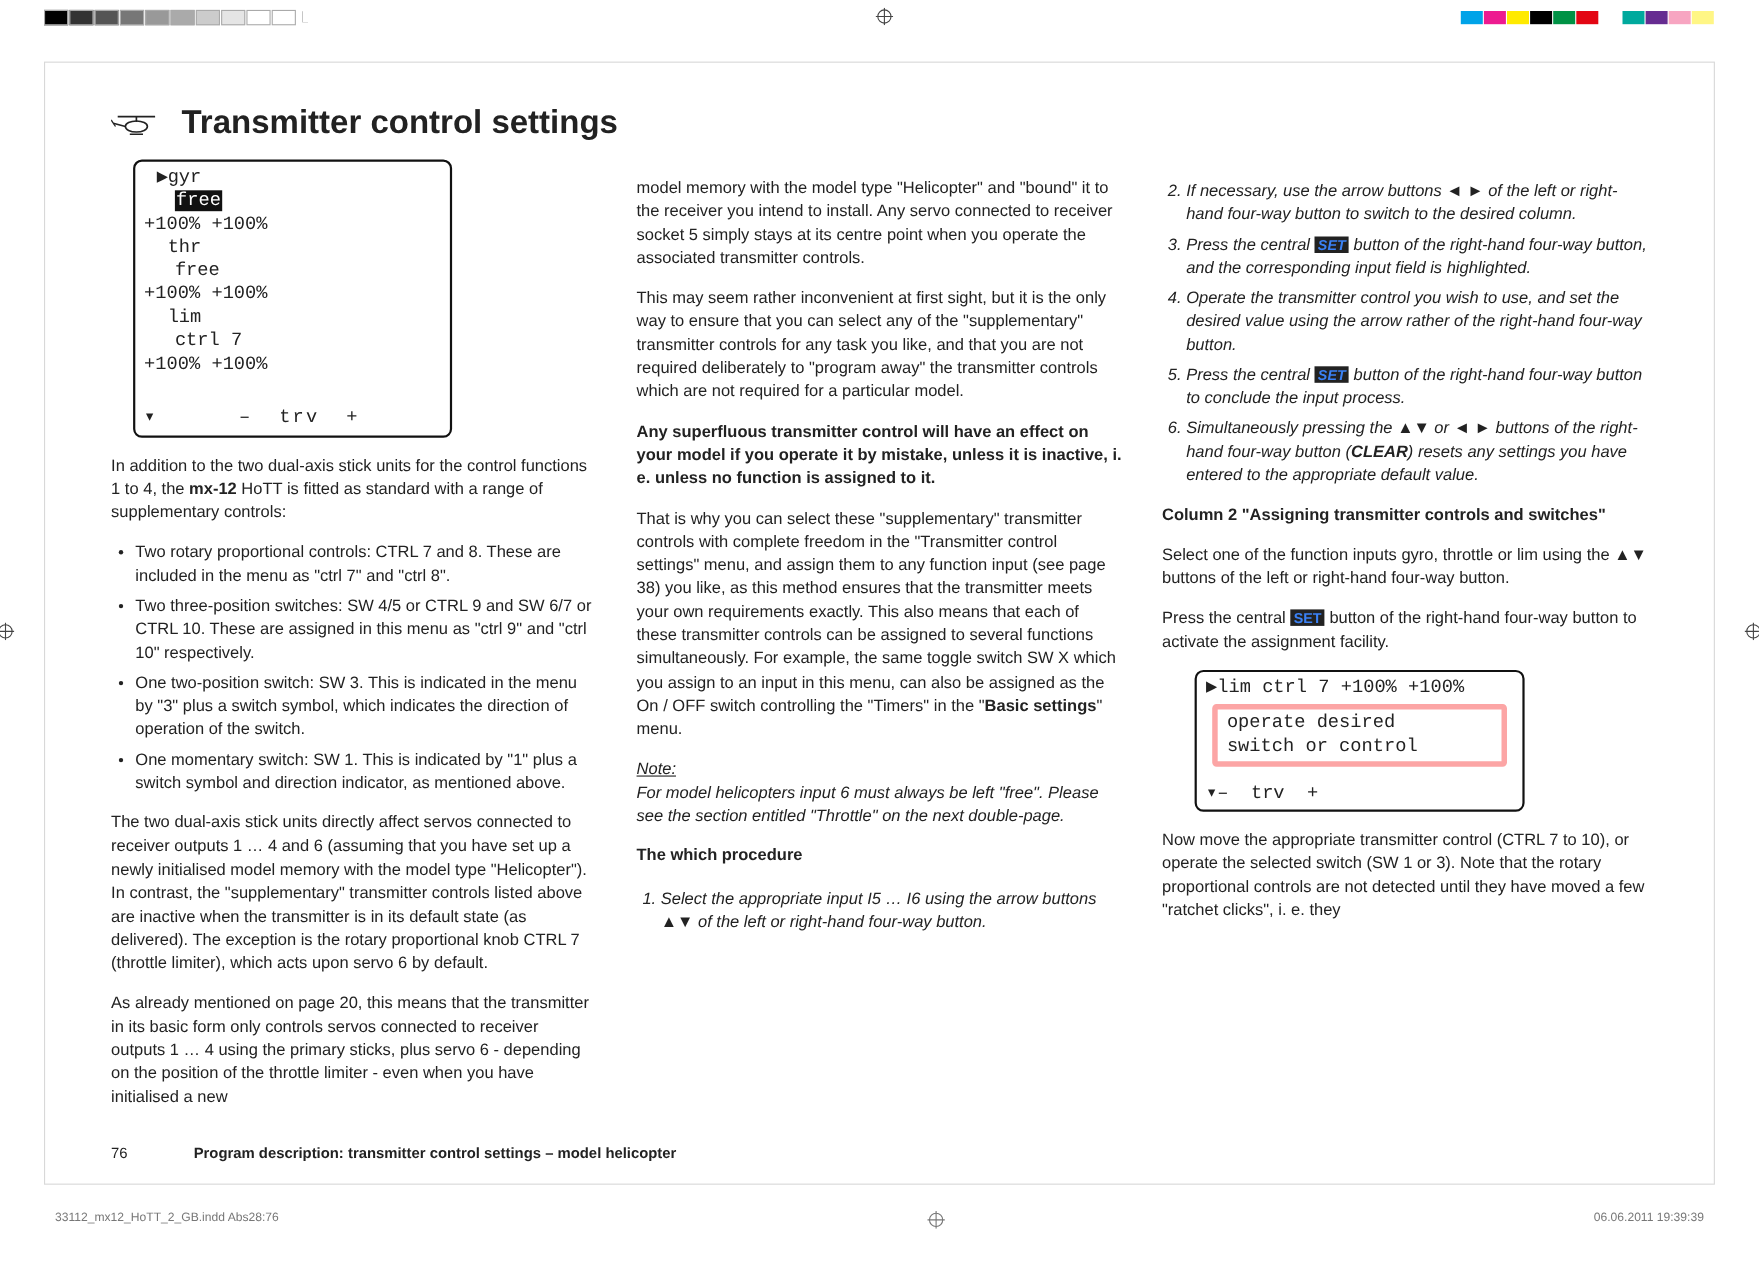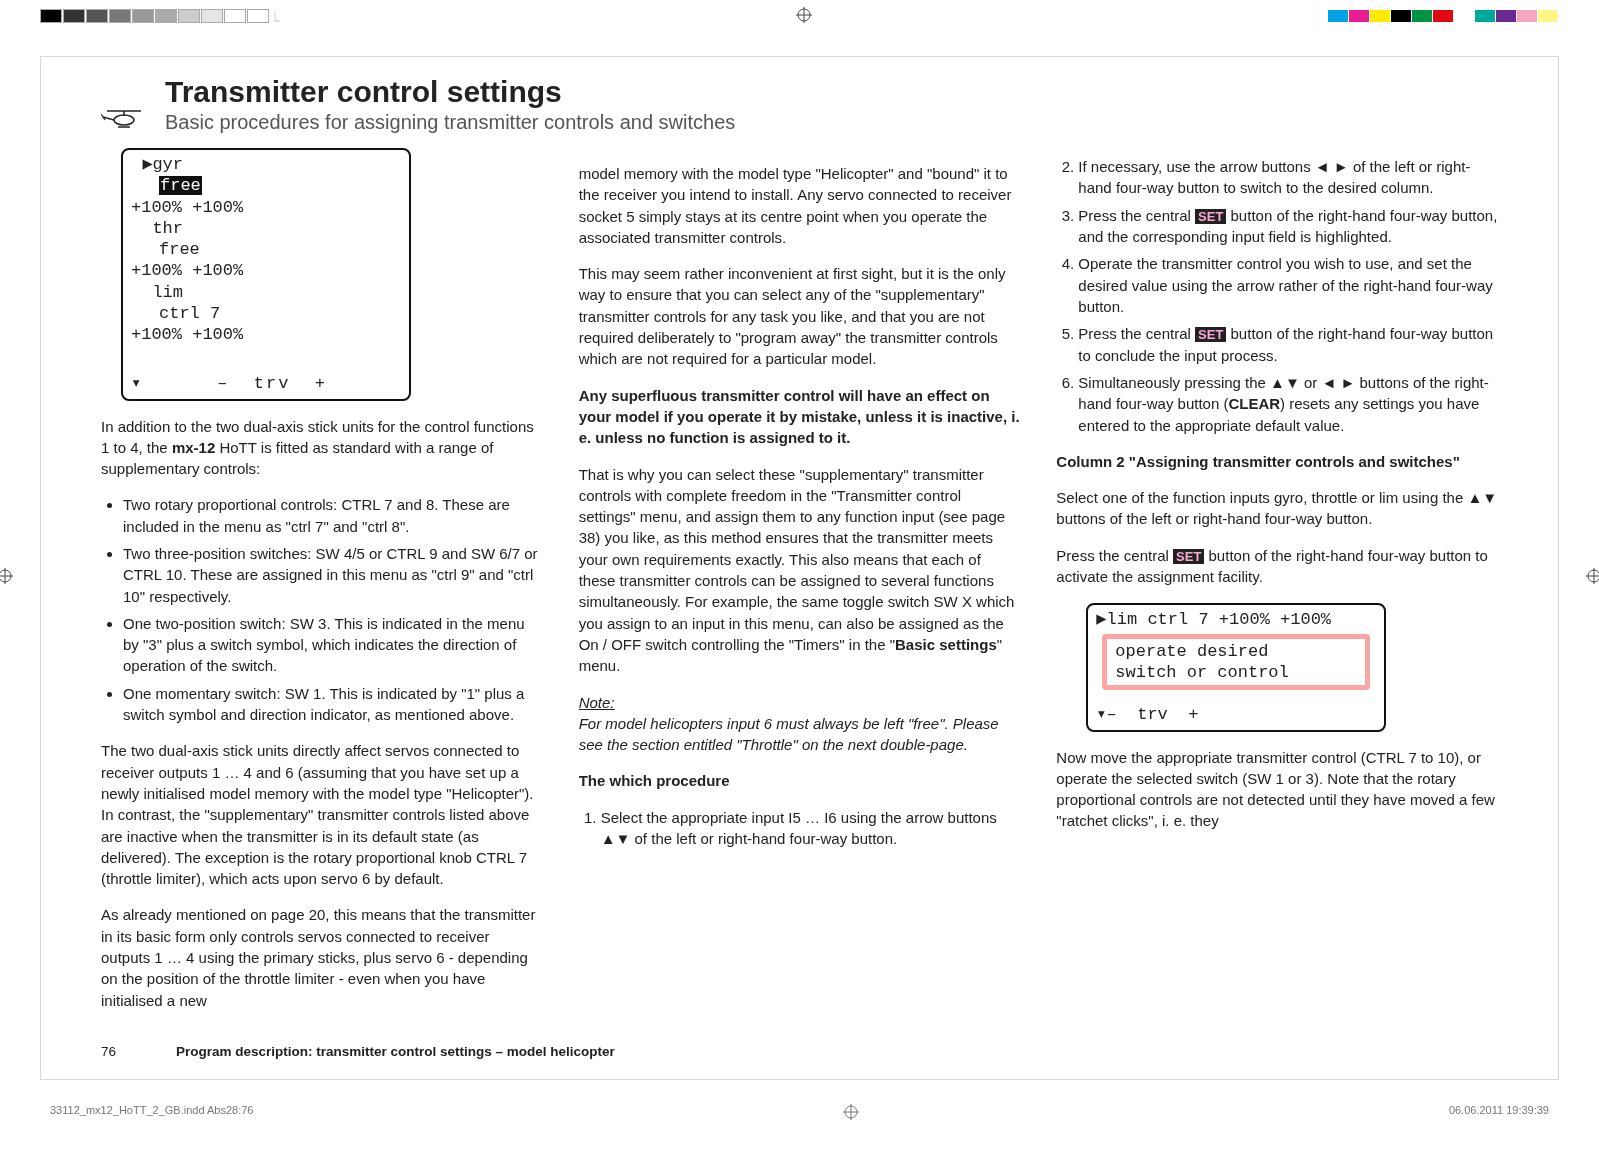--- a/index.html
+++ b/index.html
@@ -20,21 +20,21 @@
   .bar-group { display: flex; align-items: center; }
   .swatch { width: 20px; height: 12px; margin-right: 1px; }
   .tick-left { font-size: 10px; color:#888; }
   .reg-mark { font-size: 14px; color:#444; }
   .outer {
     margin: 30px 40px 20px 40px;
     border: 1px solid #d8d8d8;
     padding: 18px 60px 20px 60px;
     position: relative;
   }
-  .title-row { display:flex; align-items:flex-end; margin-bottom: 14px;}
+  .title-row { display:flex; align-items:center; margin-bottom: 14px; margin-top: 20px;}
   .heli-icon { margin-right: 18px; margin-top:6px;}
   h1 { font-size: 30px; font-weight: bold; margin: 0 0 2px 0; font-family: Arial, sans-serif;}
   .subtitle { font-size: 20px; color:#555; font-weight:normal; margin:0;}
   .columns { display:flex; gap: 36px; font-size:15px; line-height:1.42; }
   .col { flex:1; min-width:0; }
   .lcd {
     border: 2px solid #111;
     border-radius: 8px;
     font-family: "Courier New", monospace;
     font-size: 17px;
@@ -55,23 +55,23 @@
     border-radius: 8px;
     font-family: "Courier New", monospace;
     font-size: 17px;
     line-height: 1.25;
     padding: 4px 8px 4px 8px;
     margin: 6px 0 10px 30px;
     width: 280px;
   }
   ul.b { list-style: disc; padding-left: 22px; margin: 6px 0 6px 0;}
   ul.b li { margin-bottom: 6px;}
-  ol.n { padding-left: 22px; margin: 8px 0 6px 0;}
+  ol.n { padding-left: 22px; margin: 18px 0 6px 0; font-style: italic;}
   ol.n li { margin-bottom: 6px;}
-  .set-btn { background:#222; color:#f9a8d4; padding: 0px 3px; font-weight:bold; font-size:13px;}
+  .set-btn { background:#222; color:#3b82f6; padding: 0px 3px; font-weight:bold; font-size:13px;}
   .bold { font-weight:bold;}
   .ital { font-style: italic;}
   .underline { text-decoration: underline; }
   .page-footer { display:flex; align-items:center; margin-top: 18px; font-size:13.5px;gap:40px;}
   .pgnum { margin-right: 20px;}
   .doc-footer { display:flex; justify-content:space-between; font-size:11px; color:#777; padding: 4px 50px 14px 50px;}
   .side-reg { position:absolute; top:50%; font-size:14px; color:#444; }
   .side-reg.left{ left:-44px;}
   .side-reg.right{ right:-44px;}
 </style>
@@ -136,21 +136,20 @@
         <line x1="6" y1="3" x2="40" y2="3" stroke="#222" stroke-width="1.5"></line>
         <line x1="23" y1="3" x2="23" y2="8" stroke="#222" stroke-width="1.5"></line>
         <ellipse cx="23" cy="12" rx="10" ry="5" fill="none" stroke="#222" stroke-width="1.5"></ellipse>
         <line x1="13" y1="12" x2="2" y2="9" stroke="#222" stroke-width="1.5"></line>
         <line x1="0" y1="6" x2="4" y2="12" stroke="#222" stroke-width="1.2"></line>
         <line x1="17" y1="19" x2="29" y2="19" stroke="#222" stroke-width="1.5"></line>
       </svg>
     </span>
     <div>
       <h1>Transmitter control settings</h1>
-      <div class="subtitle">Basic procedures for assigning transmitter controls and switches</div>
     </div>
   </div>
 
   <div class="columns">
 
     <div class="col">
       <div class="lcd">
         <div class="row">
           <span class="lbl"><span class="pointer">▶</span><span>gyr</span></span>
           <span class="val1"><span class="inv">free</span></span>

